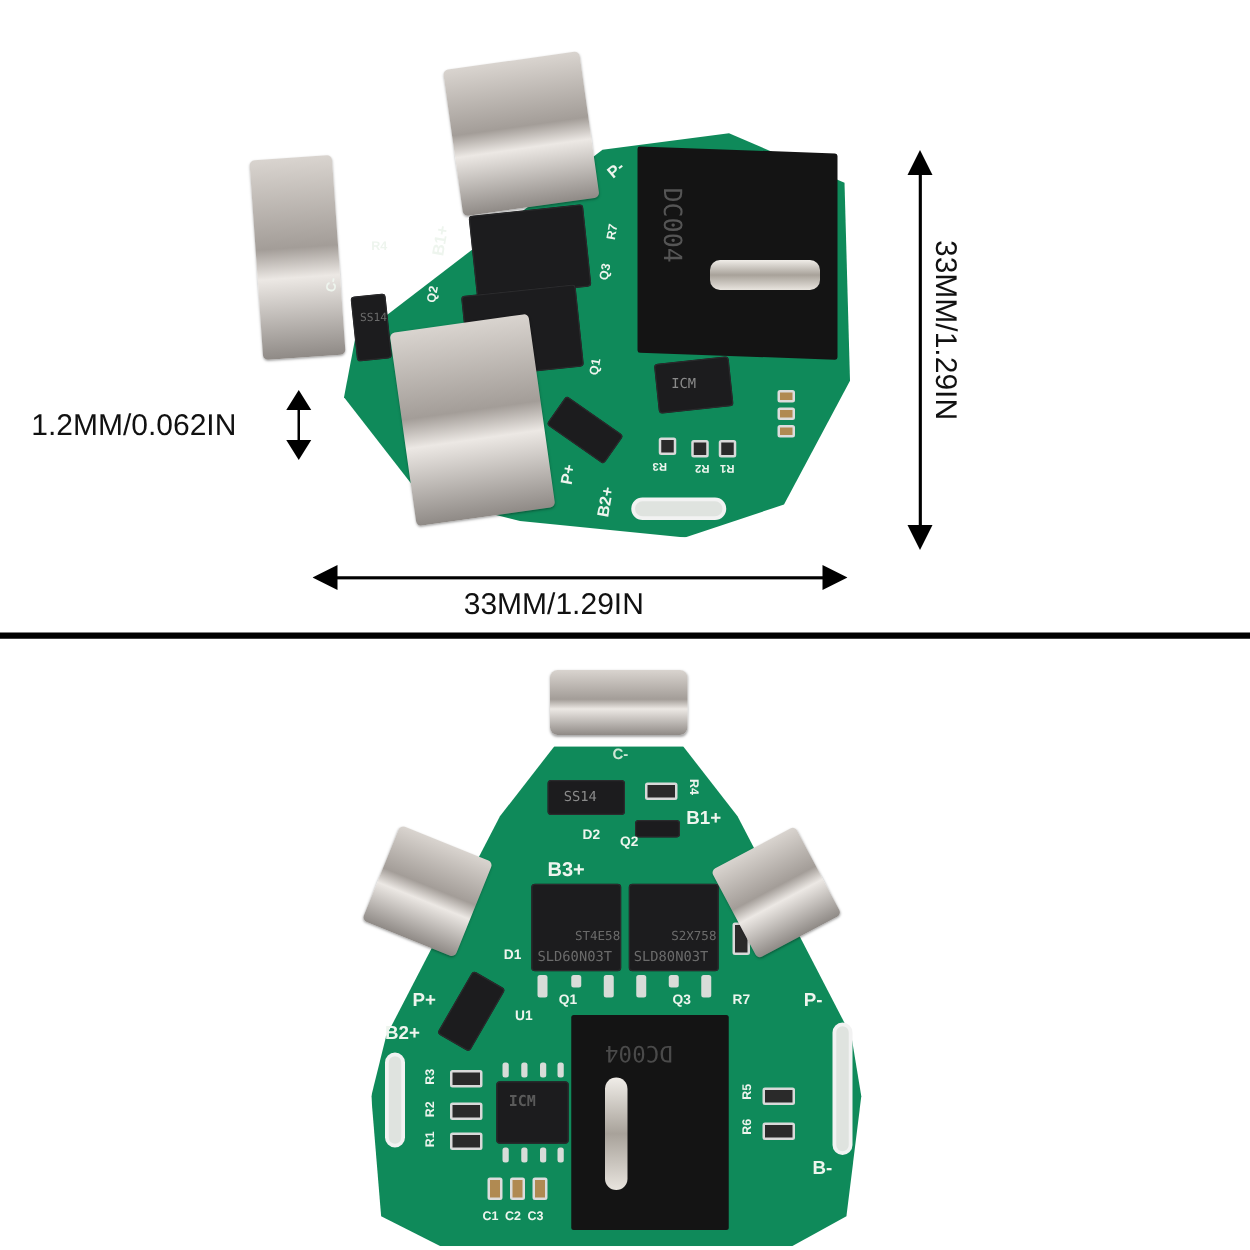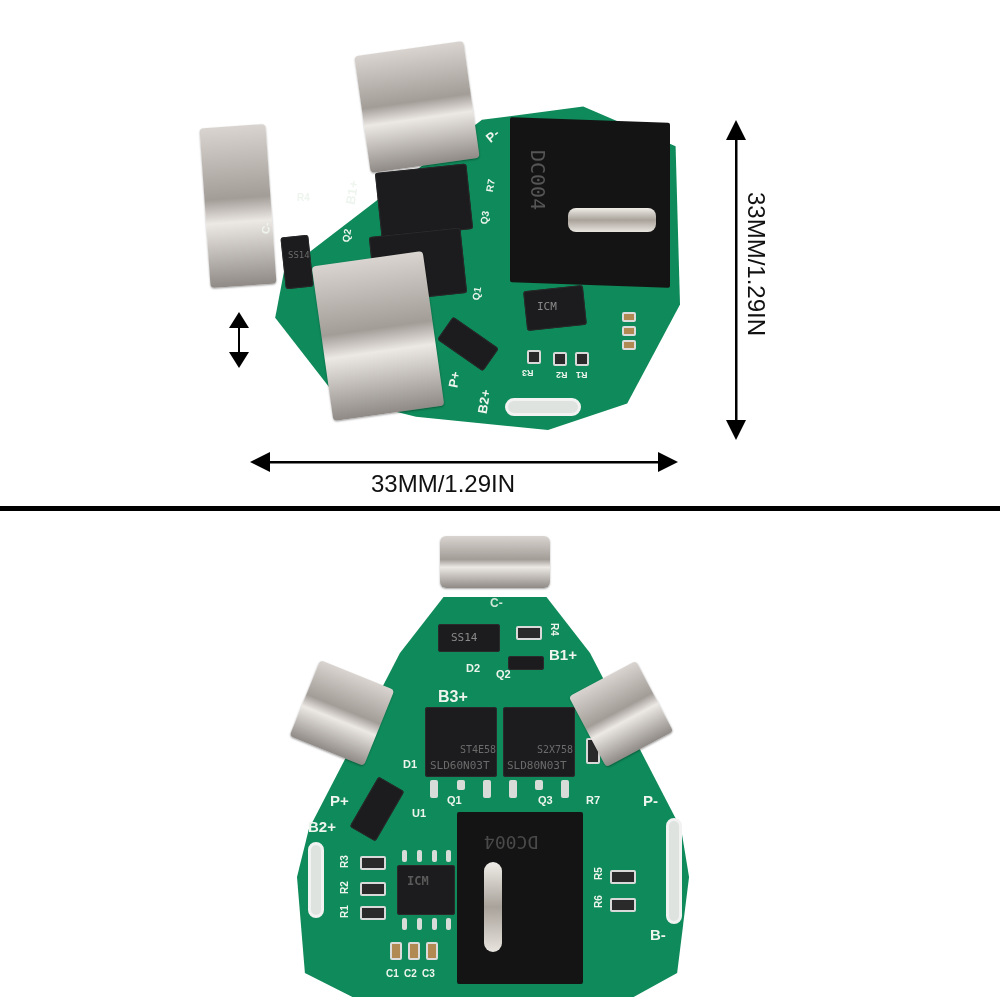--- a/index.html
+++ b/index.html
@@ -62,20 +62,21 @@
   <div class="silk" style="left:478px;top:212px;font-size:10px;transform:rotate(-80deg);">Q3</div>
   <div class="silk" style="left:340px;top:230px;font-size:10px;transform:rotate(-80deg);">Q2</div>
   <div class="silk" style="left:260px;top:222px;font-size:11px;transform:rotate(-80deg);">C-</div>
   <div class="silk" style="left:470px;top:288px;font-size:10px;transform:rotate(-80deg);">Q1</div>
   <div class="silk" style="left:446px;top:372px;font-size:13px;transform:rotate(-80deg);">P+</div>
   <div class="silk" style="left:472px;top:394px;font-size:13px;transform:rotate(-80deg);">B2+</div>
   <div class="silk" style="left:522px;top:368px;font-size:9px;transform:rotate(180deg);">R3</div>
   <div class="silk" style="left:556px;top:370px;font-size:9px;transform:rotate(180deg);">R2</div>
   <div class="silk" style="left:576px;top:370px;font-size:9px;transform:rotate(180deg);">R1</div>
 
+  <div class="dim-label" style="left:25px;top:327px;">1.2MM/0.062IN</div>
   <div class="abs" style="left:228px;top:312px;width:22px;height:56px;">
     <svg width="22" height="56" viewBox="0 0 22 56">
       <polygon points="11,0 21,16 1,16" fill="#000"></polygon>
       <rect x="10" y="14" width="2" height="28" fill="#000"></rect>
       <polygon points="11,56 21,40 1,40" fill="#000"></polygon>
     </svg>
   </div>
 
   <div class="abs" style="left:250px;top:451px;width:428px;height:22px;">
     <svg width="428" height="22" viewBox="0 0 428 22">

